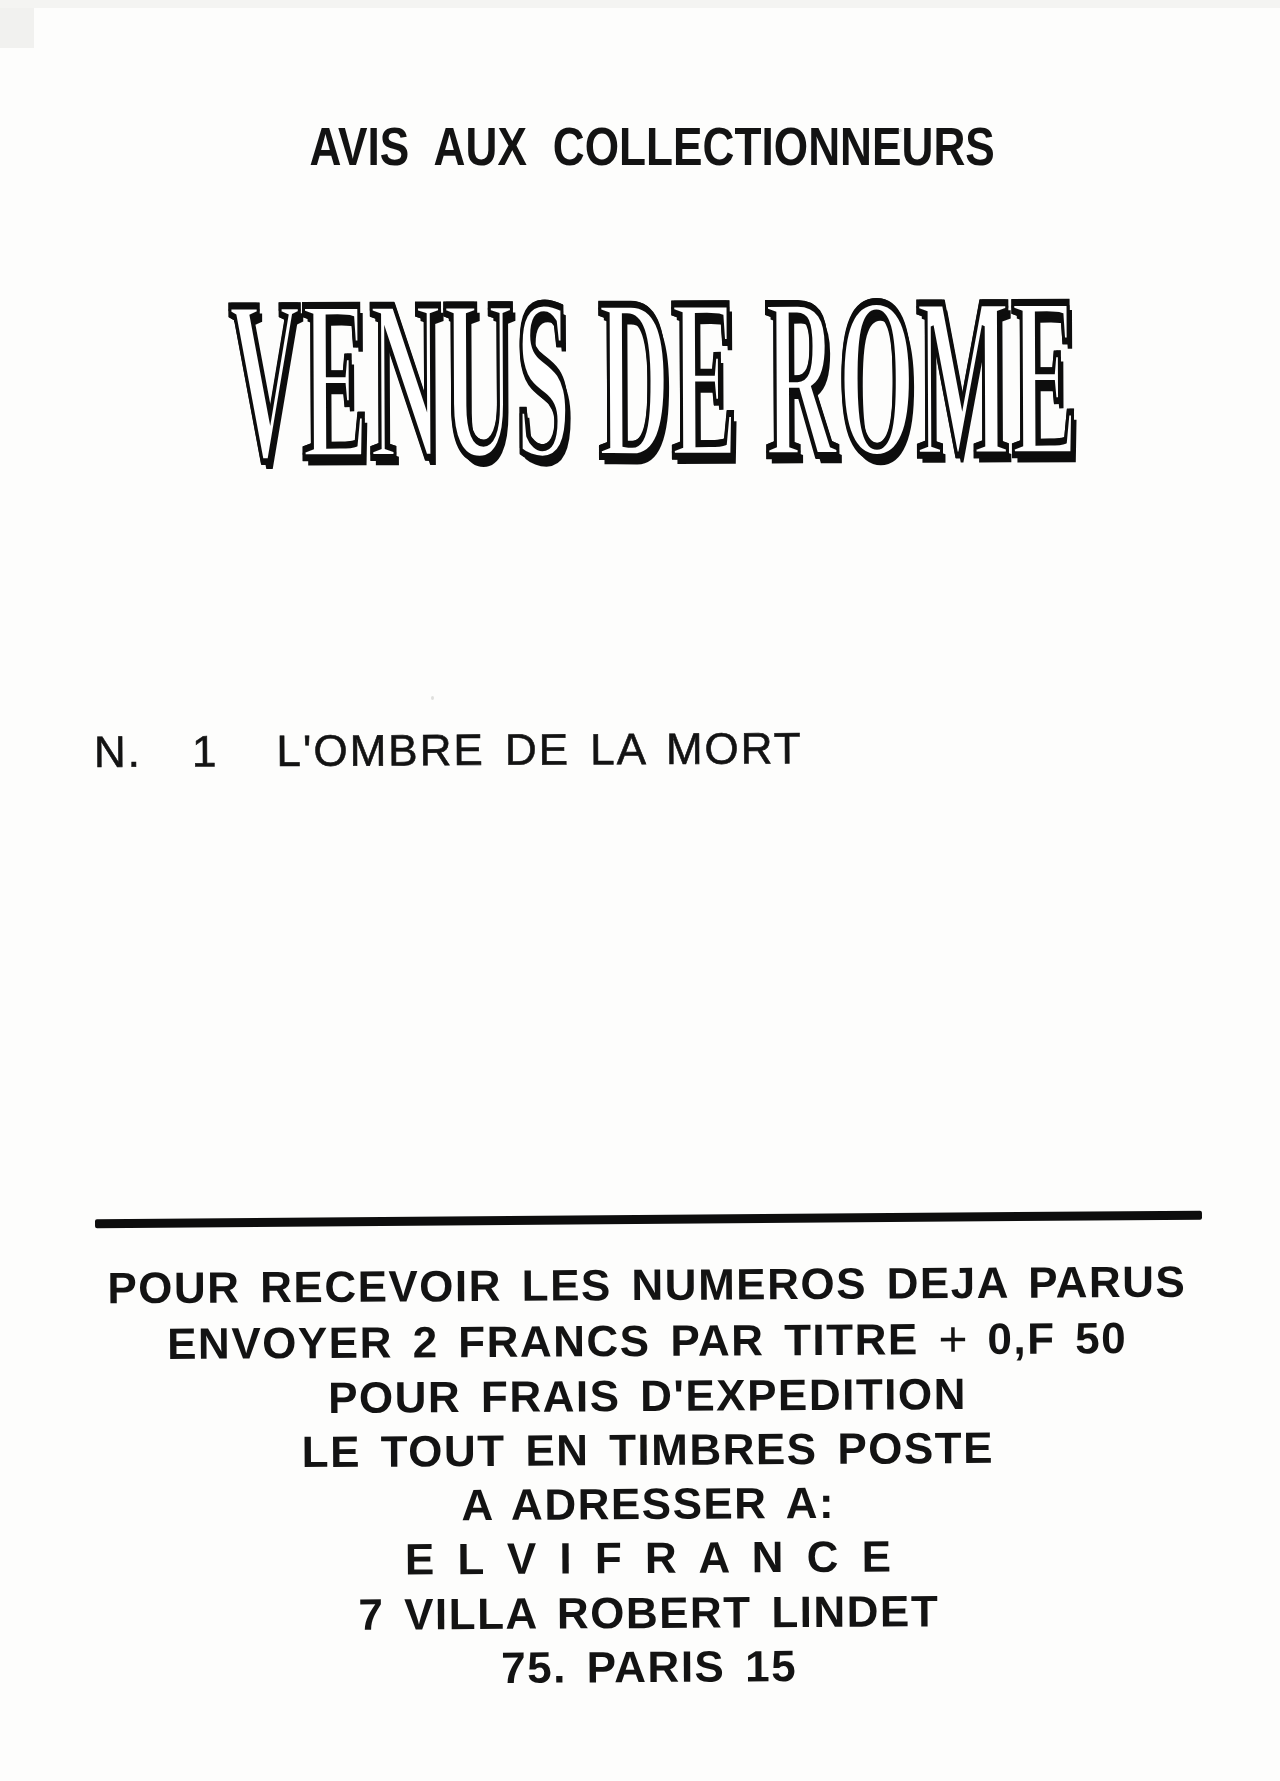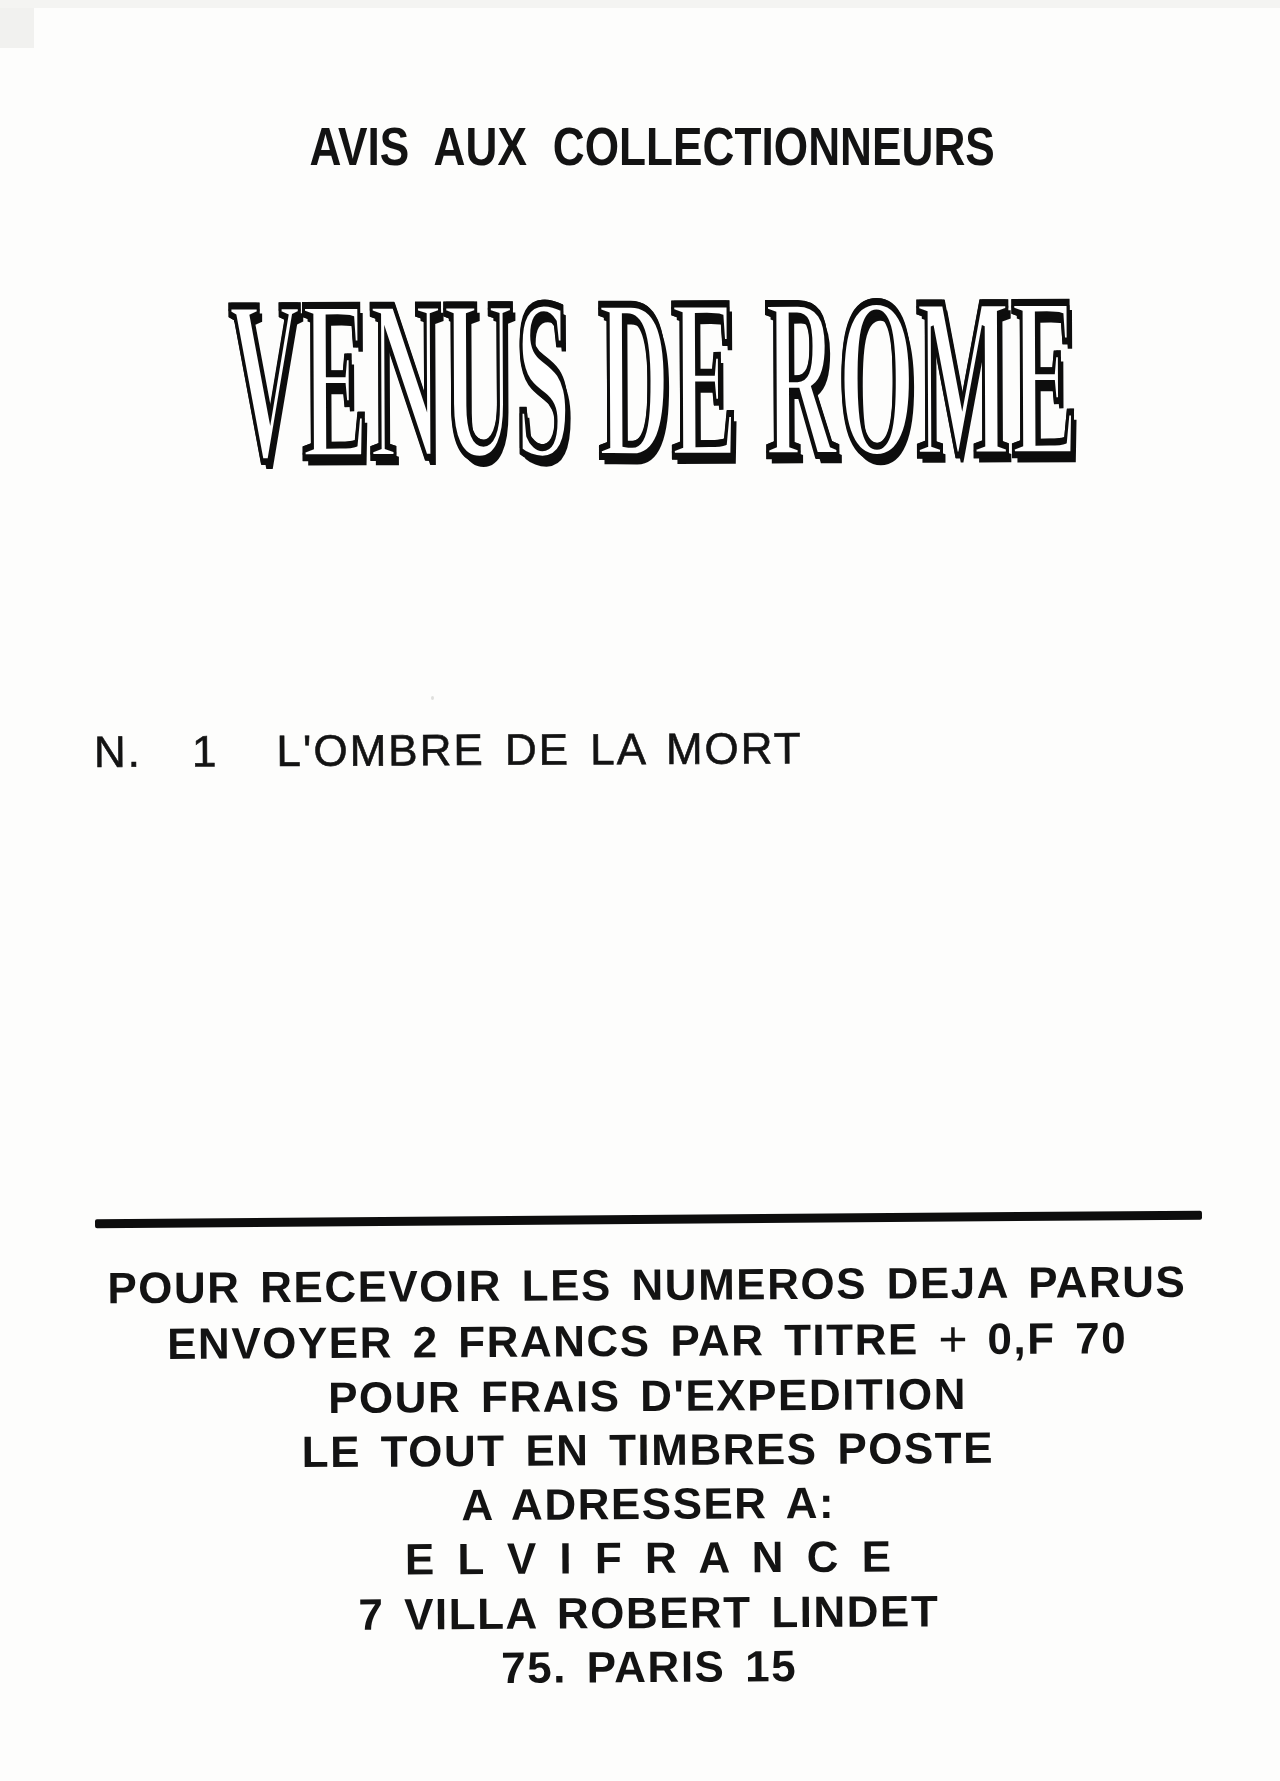--- a/index.html
+++ b/index.html
@@ -164,21 +164,21 @@
     <span class="issue-number-label">N.</span><span class="issue-number">1</span><span class="issue-title">L'OMBRE DE LA MORT</span>
   </div>
 
   <div class="divider-rule"></div>
 
   <div class="mailing-block">
     <div class="mailing-line">POUR RECEVOIR LES NUMEROS DEJA PARUS</div>
     <div class="mailing-line">
       <span>ENVOYER 2 FRANCS PAR TITRE</span>
       <span class="plus-sign">+</span>
-      <span>0,F 70</span>
+      <span>0,F 50</span>
     </div>
     <div class="mailing-line">POUR FRAIS D'EXPEDITION</div>
     <div class="mailing-line">LE TOUT EN TIMBRES POSTE</div>
     <div class="mailing-line">A ADRESSER A:</div>
     <div class="mailing-line publisher-line">E L V I F R A N C E</div>
     <div class="mailing-line">7 VILLA ROBERT LINDET</div>
     <div class="mailing-line">75. PARIS 15</div>
   </div>
 
   <div class="scan-speck speck-1"></div>

